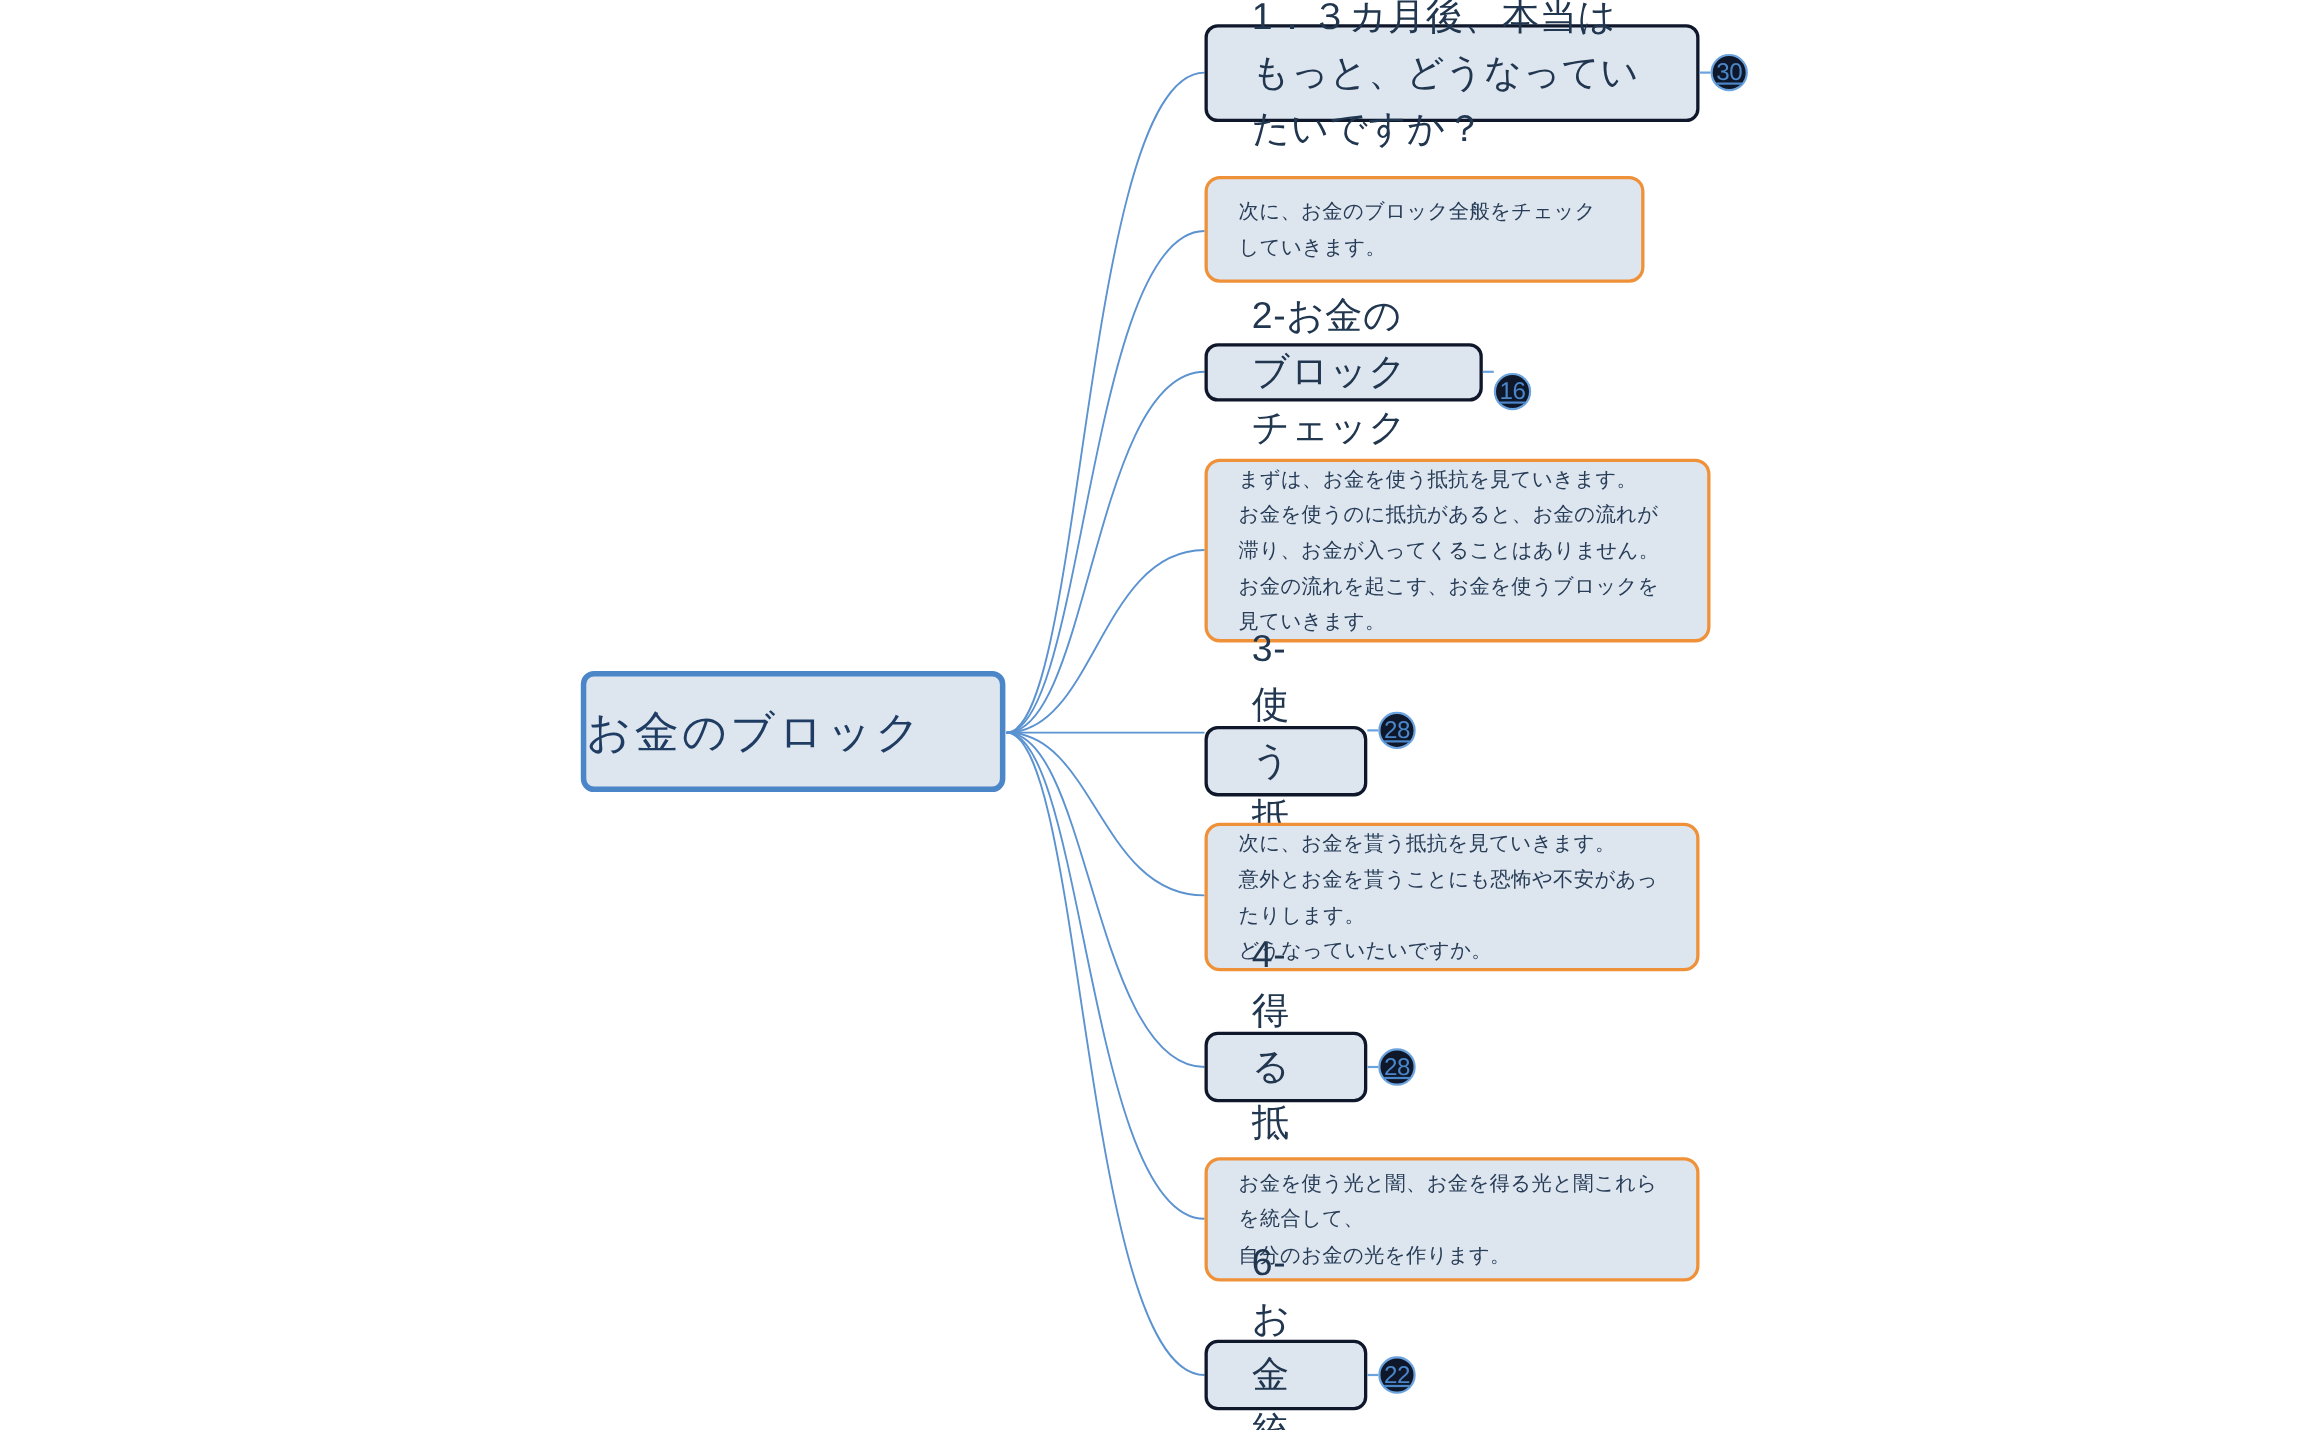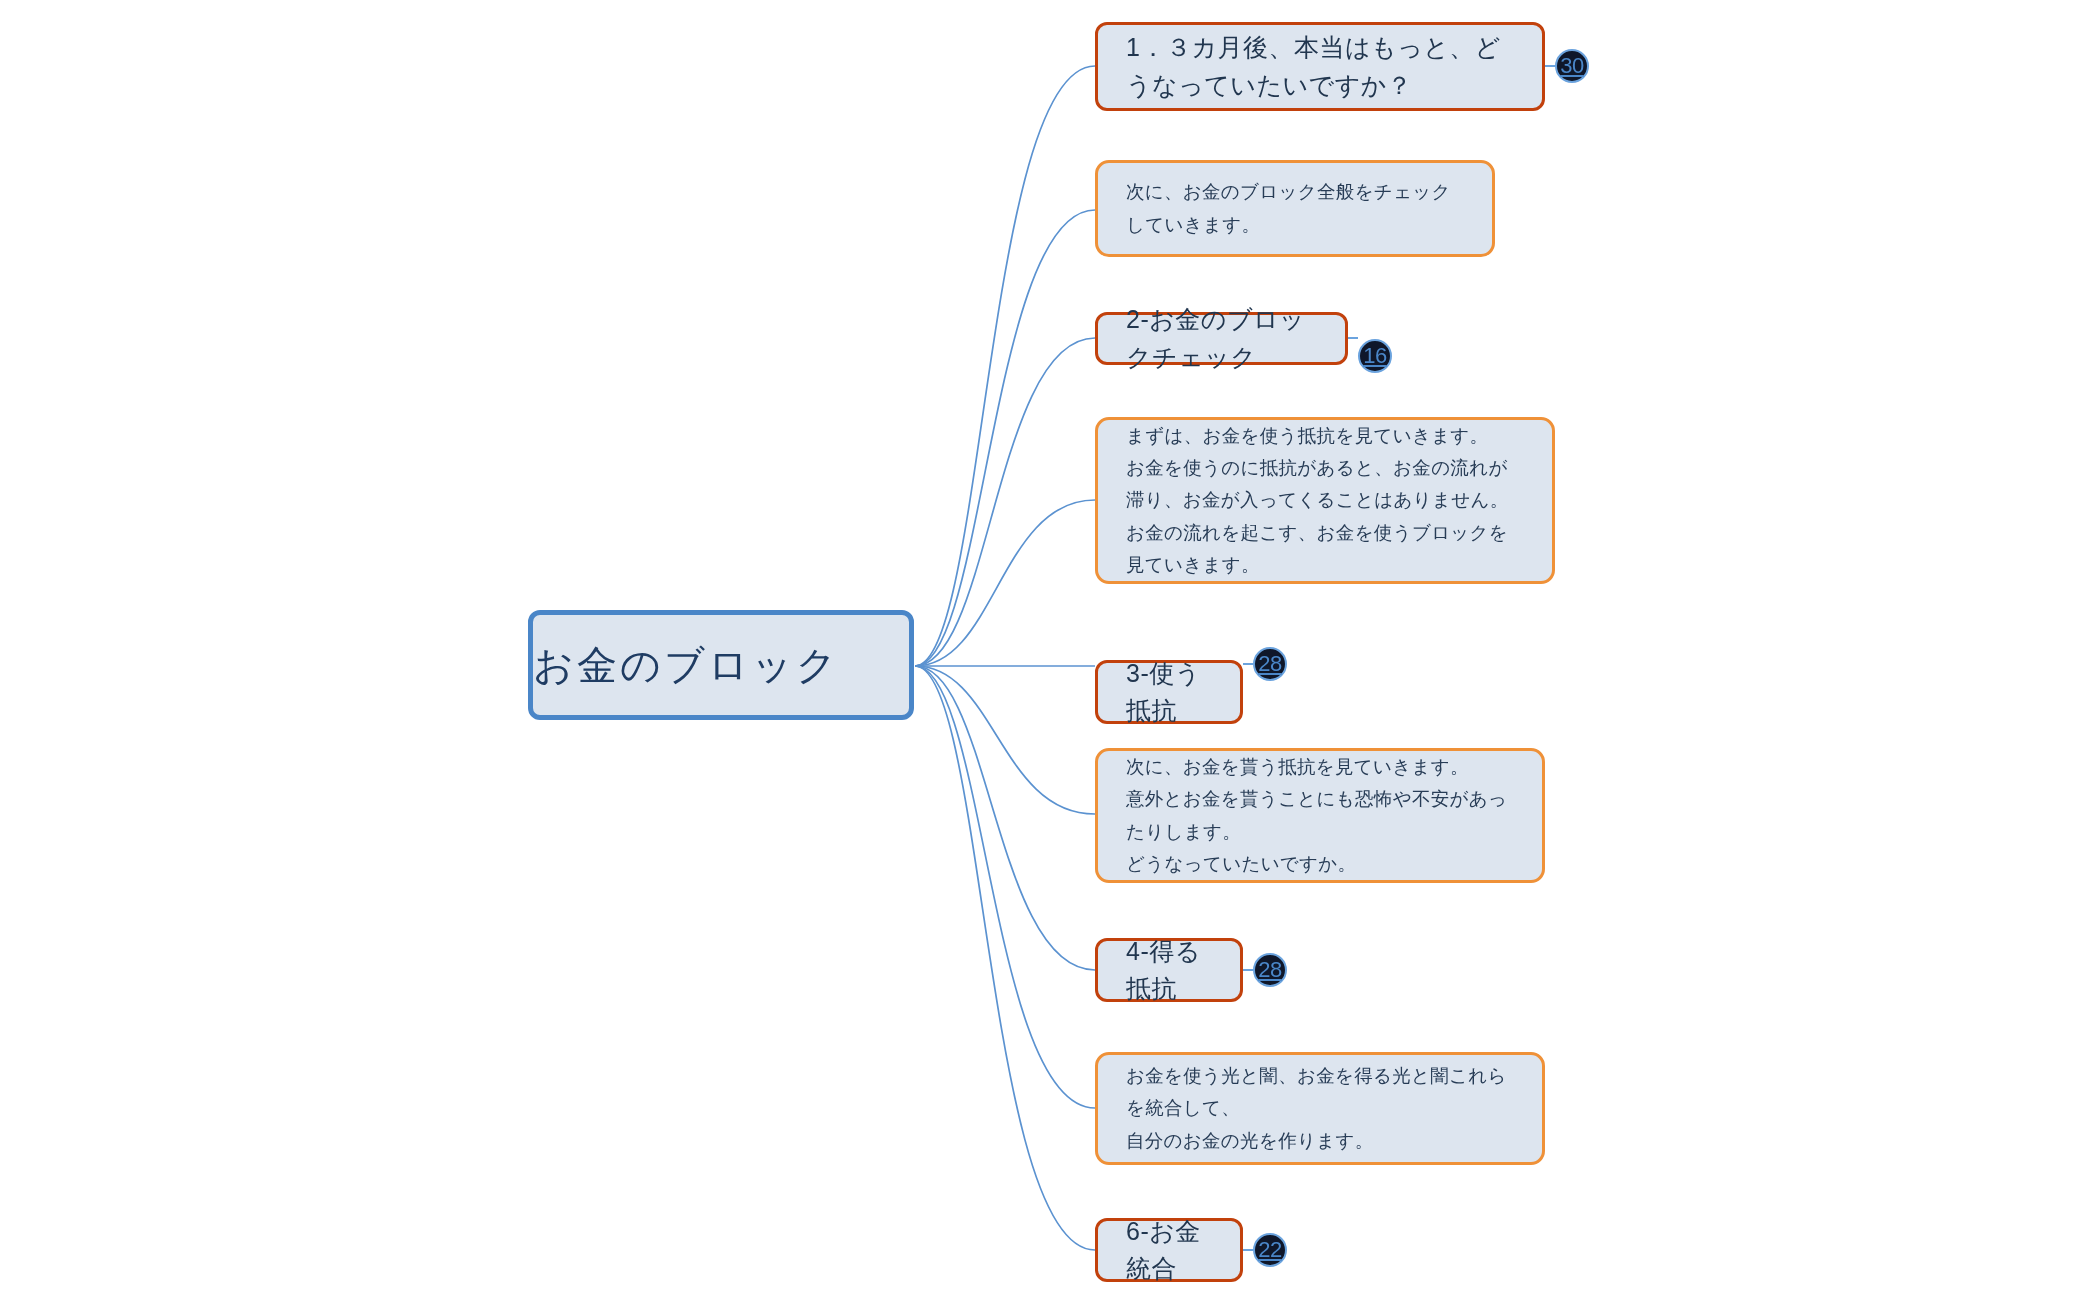--- a/index.html
+++ b/index.html
@@ -32,23 +32,23 @@
     position: absolute;
     box-sizing: border-box;
     background: #dde5ef;
     border-radius: 12px;
     display: flex;
     align-items: center;
     color: #21364f;
     white-space: pre-wrap;
   }
   .node.topic {
-    border: 3px solid #c2410c;
-    padding: 0 28px;
-    font-size: 25px;
+    border: 3px solid #0f172a;
+    padding: 0 40px;
+    font-size: 34px;
     line-height: 1.5;
     letter-spacing: 0.5px;
   }
   .node.root {
     border: 5px solid #4a86c8;
     border-radius: 12px;
     justify-content: center;
     font-size: 40px;
     letter-spacing: 3px;
     color: #1f3c63;

